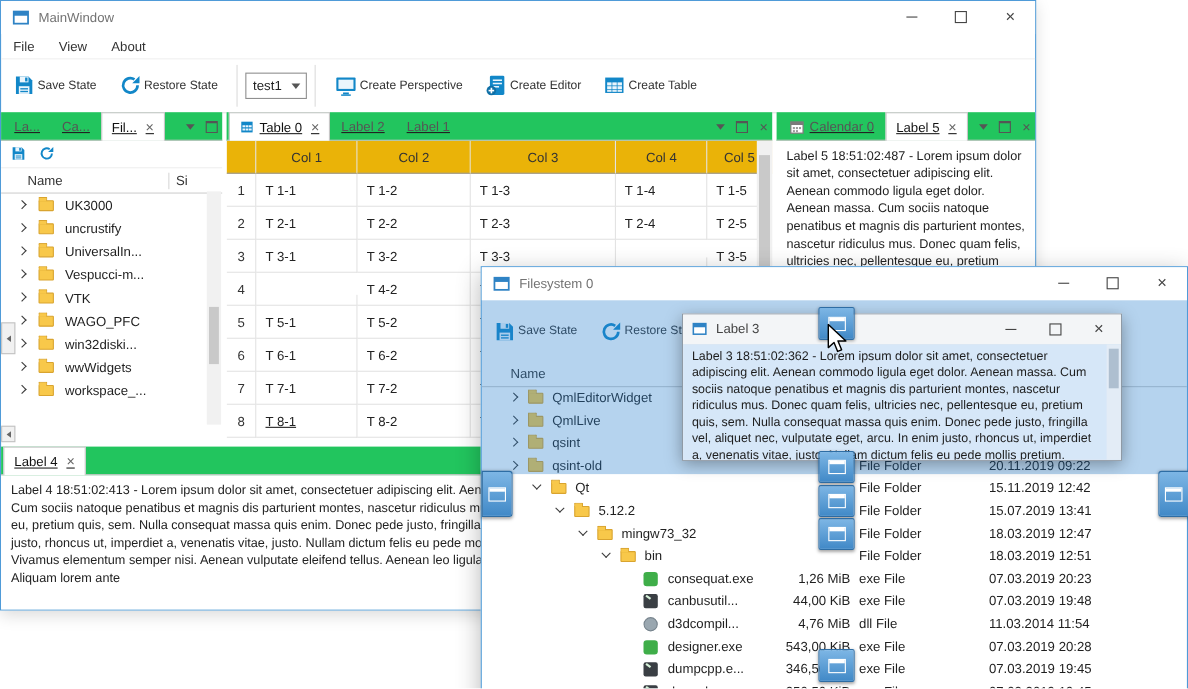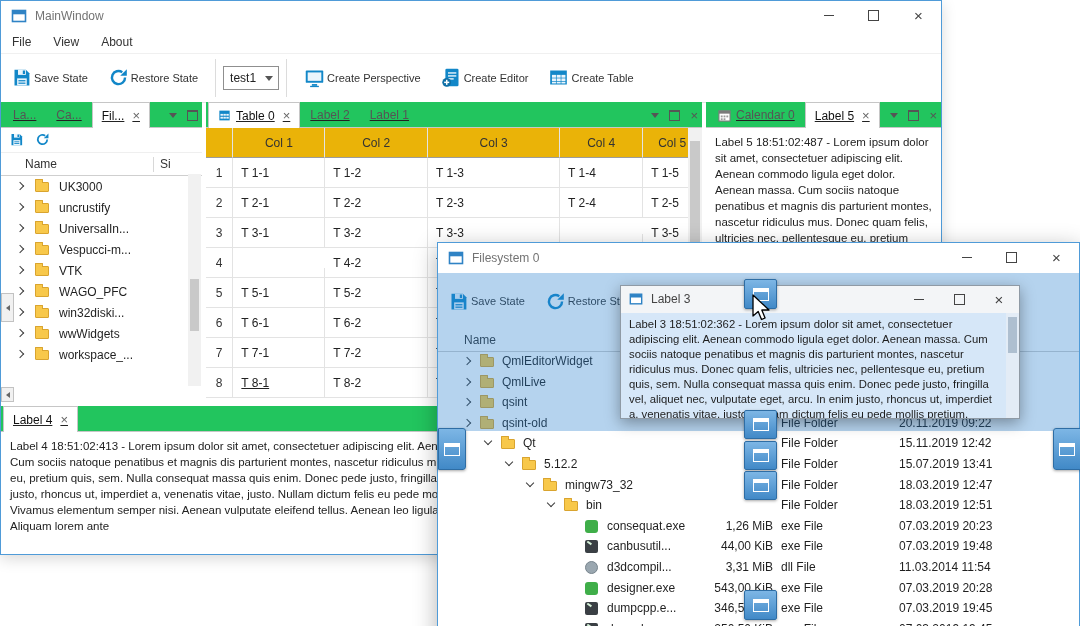--- a/index.html
+++ b/index.html
@@ -539,21 +539,21 @@
         <div class="fsrow">
           <span class="icon-app-dark" style="left: 147px;"></span>
           <span class="nlabel" style="left: 169px; top: 3px;">canbusutil...</span>
           <span class="fsize">44,00 KiB</span>
           <span class="ftype">exe File</span>
           <span class="fdate">07.03.2019 19:48</span>
         </div>
         <div class="fsrow">
           <span class="icon-app-gray" style="left: 147px;"></span>
           <span class="nlabel" style="left: 169px; top: 3px;">d3dcompil...</span>
-          <span class="fsize">3,31 MiB</span>
+          <span class="fsize">4,76 MiB</span>
           <span class="ftype">dll File</span>
           <span class="fdate">11.03.2014 11:54</span>
         </div>
         <div class="fsrow">
           <span class="icon-app-green" style="left: 147px;"></span>
           <span class="nlabel" style="left: 169px; top: 3px;">designer.exe</span>
           <span class="fsize">543,00 KiB</span>
           <span class="ftype">exe File</span>
           <span class="fdate">07.03.2019 20:28</span>
         </div>

